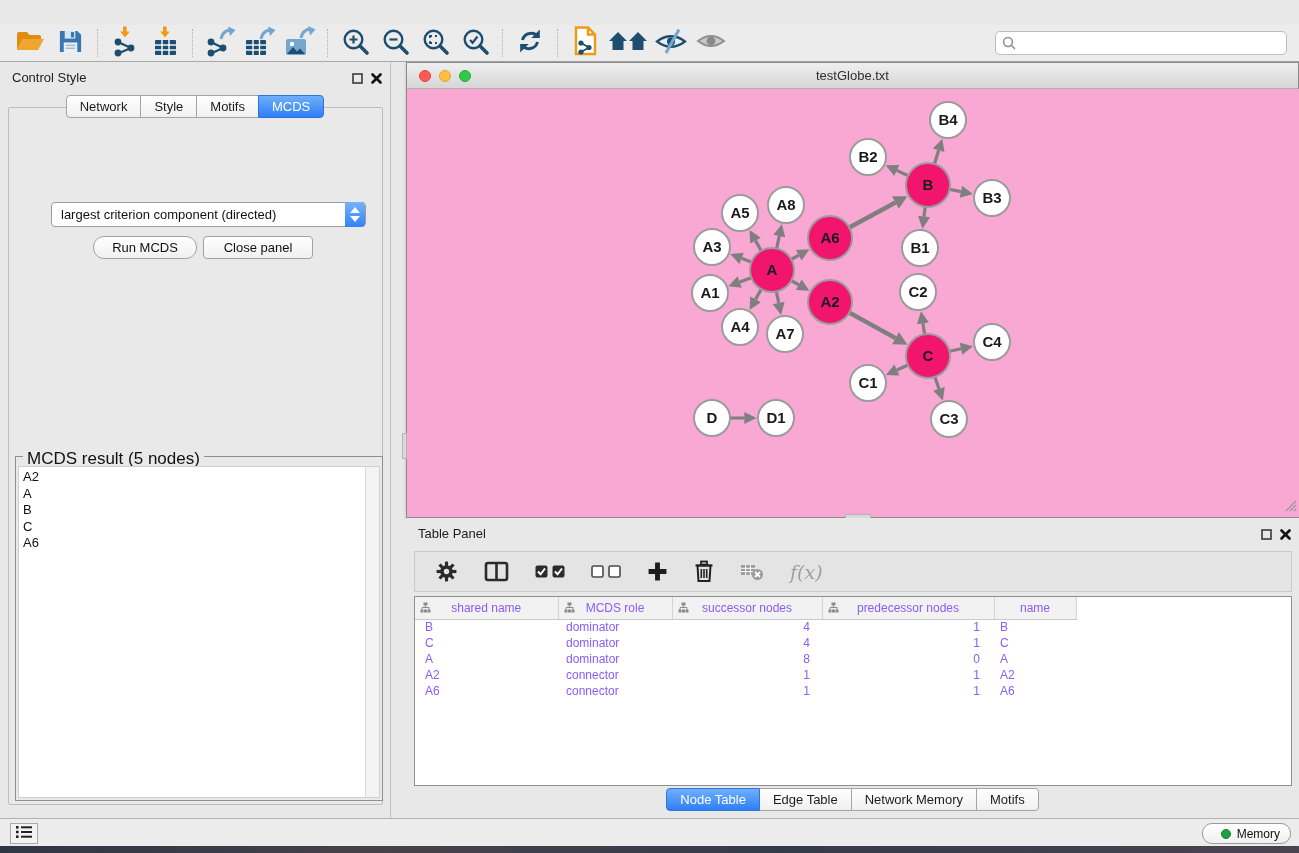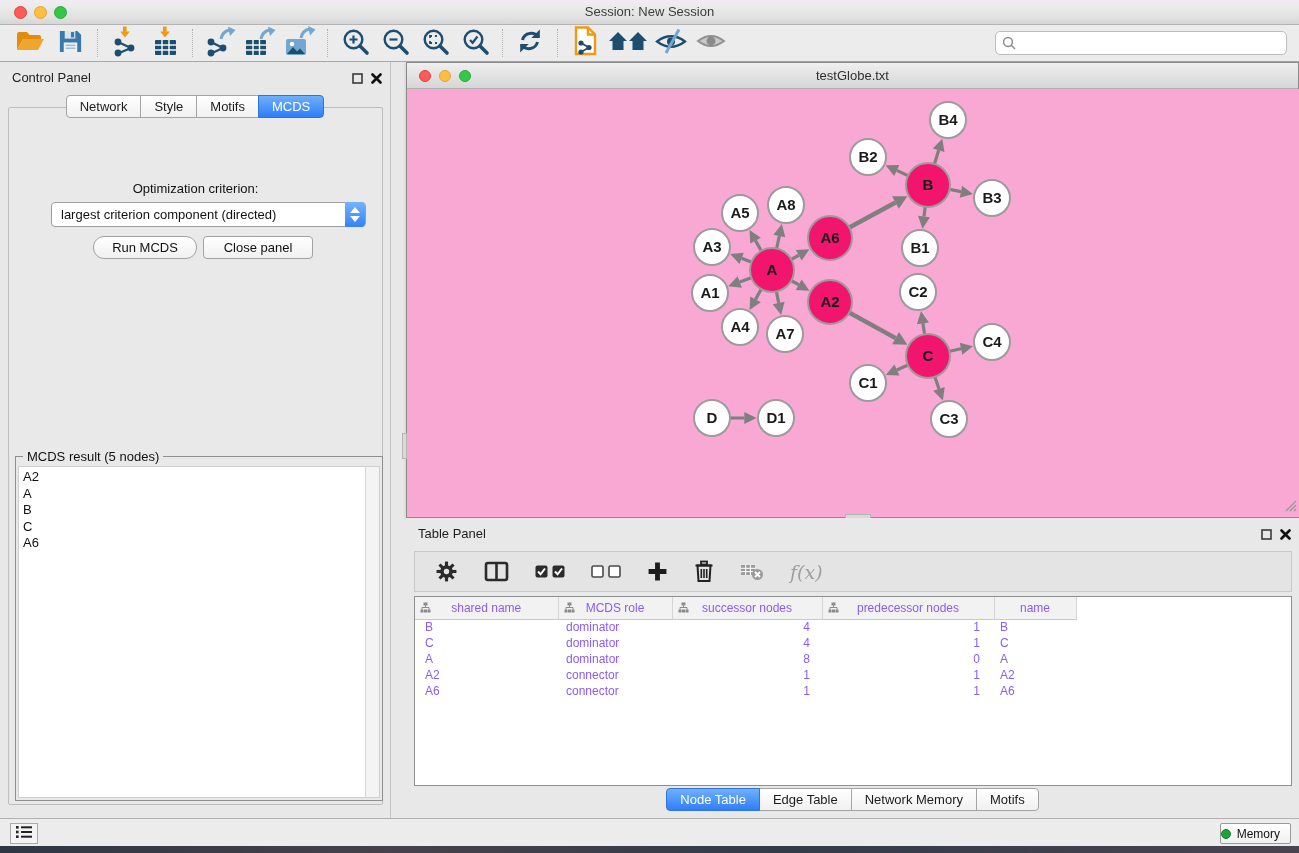--- a/index.html
+++ b/index.html
@@ -51,21 +51,21 @@
   .sel-step .up { position:absolute; left:5px; top:5px; width:0; height:0;
     border-left:5px solid transparent; border-right:5px solid transparent; border-bottom:6px solid #fff; }
   .sel-step .dn { position:absolute; left:5px; bottom:5px; width:0; height:0;
     border-left:5px solid transparent; border-right:5px solid transparent; border-top:6px solid #fff; }
   .cp-btnrow { position:absolute; left:0; top:128px; width:100%; }
   .mac-btn { position:absolute; height:23px; background:linear-gradient(#ffffff,#f0f0f0);
     border:1px solid #a2a2a2; border-radius:4px; font-size:13px; color:#111; text-align:center; line-height:21px; }
   .btn-run { left:84px; width:104px;border-radius:11px; }
   .btn-close { left:194px; width:110px; }
   .result-box { position:absolute; left:6px; top:348px; width:368px; height:345px; border:1px solid #8f8f8f; }
-  .result-legend { position:absolute; left:7px; top:-8px; background:#e9e9e9; padding:0 4px; font-size:13px; color:#111; }
+  .result-legend { position:absolute; left:7px; top:-8px; background:#e9e9e9; padding:0 4px; font-size:17px; color:#111; }
   .result-inner { position:absolute; left:2px; right:2px; top:9px; bottom:2px; background:#fff; border:1px solid #cfcfcf; }
   .result-scroll { position:absolute; right:0; top:0; bottom:0; width:14px; background:#f4f4f4; border-left:1px solid #d8d8d8; }
   .result-list { position:absolute; left:4px; top:2px; right:16px; font-size:13px; color:#111; }
   .result-item { height:16.5px; line-height:16.5px; }
 
   
   .net-window { position:absolute; left:406px; top:62px; width:893px; height:456px;
     background:#fff; border:1px solid #8a8a8a; box-shadow:0 1px 3px rgba(0,0,0,0.18); }
   .net-titlebar { position:absolute; left:0; top:0; width:100%; height:26px;
     background:linear-gradient(#efefef,#d6d6d6); border-bottom:1px solid #b0b0b0; }
@@ -91,37 +91,31 @@
   table.data th.filler { background:#fff; border-bottom:none; border-right:none; }
   table.data th .th-icon { position:absolute; left:5px; top:5px; }
   table.data td { height:16px; padding:0; white-space:nowrap; }
   td.al { text-align:left; } td.ar { text-align:right; }
   .tp-tabs { position:absolute; left:0; top:270px; width:100%; display:flex; justify-content:center; }
 
   
   .statusbar { position:absolute; left:0; top:818px; width:1299px; height:28px; background:#ececec; border-top:1px solid #b2b2b2; }
   .sb-listbtn { position:absolute; left:10px; top:4px; width:28px; height:21px; background:#f3f3f3;
     border:1px solid #a9a9a9; display:flex; align-items:center; justify-content:center; }
-  .sb-memory { position:absolute; right:8px; top:4px; height:21px; padding:0 10px 0 0; background:linear-gradient(#fff,#f0f0f0);
-    border:1px solid #9a9a9a; border-radius:2px; font-size:12px; color:#111; display:flex; align-items:center; gap:6px; }
+  .sb-memory { position:absolute; right:8px; top:4px; height:21px; padding:0 10px 0 18px; background:linear-gradient(#fff,#f0f0f0);
+    border:1px solid #9a9a9a; border-radius:10px; font-size:12px; color:#111; display:flex; align-items:center; gap:6px; }
   .mem-dot { width:10px; height:10px; border-radius:50%; background:#1fa23c; border:1px solid #187c2e; }
   .desktop-strip { position:absolute; left:0; top:846px; width:1299px; height:7px;
     background:linear-gradient(90deg,#2e3643,#46414b 30%,#333b49 60%,#4a4350); }
 </style>
 </head>
 <body>
 
 <div class="app">
 
-  <div class="titlebar">
-    <span class="tl red"></span>
-    <span class="tl yellow"></span>
-    <span class="tl green"></span>
-    <div class="title">Session: New Session</div>
-  </div>
 
   <div class="toolbar">
     <div class="tbtn">
       <span>
         <svg width="30" height="26" viewBox="0 0 30 26">
             <path d="M2 22 V6 q0-2 2-2 h8 l2.5 3 H24 q2 0 2 2 v2 H8 z" fill="#e08d0e"></path>
             <path d="M2 22 L8 11 h21 l-6 11 z" fill="#f0a52e"></path>
           </svg>
       </span>
     </div>
@@ -295,42 +289,41 @@
         <svg width="14" height="14" viewBox="0 0 14 14">
             <circle cx="6" cy="6" r="4.4" fill="none" stroke="#8d8d8d" stroke-width="1.5"></circle>
             <line x1="9.3" y1="9.3" x2="13" y2="13" stroke="#8d8d8d" stroke-width="1.5"></line>
           </svg>
       </span>
     </div>
   </div>
 
   <div class="control-panel">
     <div class="panel-head">
-      <span class="ph-title">Control Panel</span>
+      <span class="ph-title">Control Style</span>
       <span class="ph-icons">
         <span>
           <svg width="11" height="11" viewBox="0 0 11 11">
               <rect x="1" y="1" width="9" height="9" fill="none" stroke="#3a3a3a" stroke-width="1.6"></rect>
             </svg>
         </span>
         <span>
           <svg width="11" height="11" viewBox="0 0 11 11">
               <path d="M1.5 1.5 L9.5 9.5 M9.5 1.5 L1.5 9.5" stroke="#111" stroke-width="2.6" stroke-linecap="round"></path>
             </svg>
         </span>
       </span>
     </div>
     <div class="cp-tabs tabseg">
         <div class="tab">Network</div>
         <div class="tab">Style</div>
         <div class="tab">Motifs</div>
         <div class="tab active">MCDS</div>
       </div>
     <div class="cp-box">
-      <div class="opt-label">Optimization criterion:</div>
       <div class="cp-select">
         <span class="sel-text">largest criterion component (directed)</span>
         <span class="sel-step">
             <span class="up"></span>
             <span class="dn"></span>
           </span>
       </div>
       <div class="cp-btnrow">
         <div class="mac-btn btn-run">Run MCDS</div>
         <div class="mac-btn btn-close">Close panel</div>

